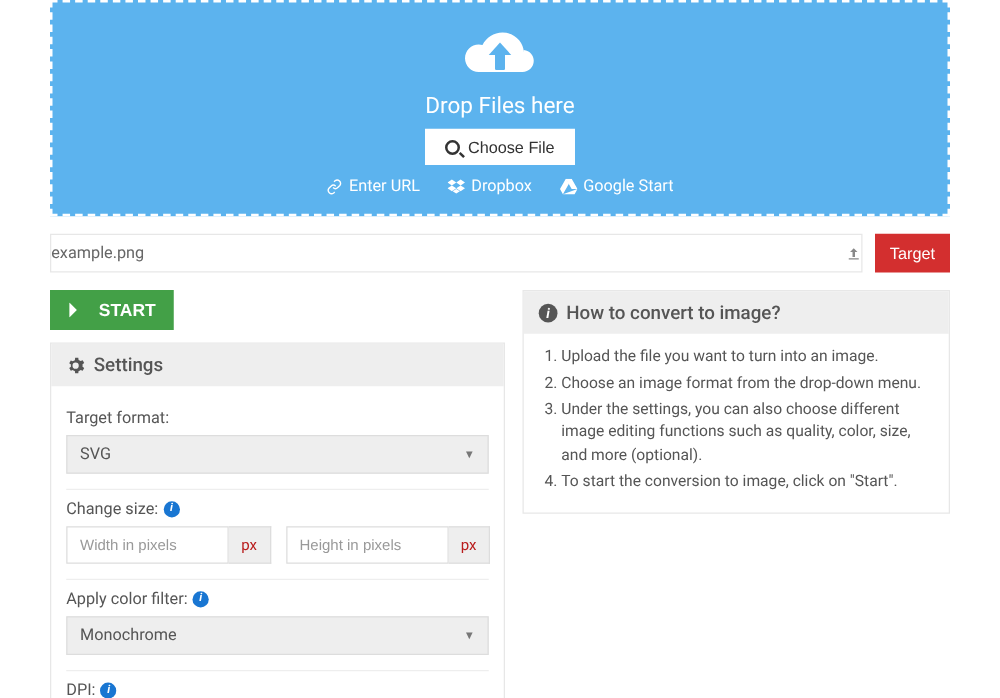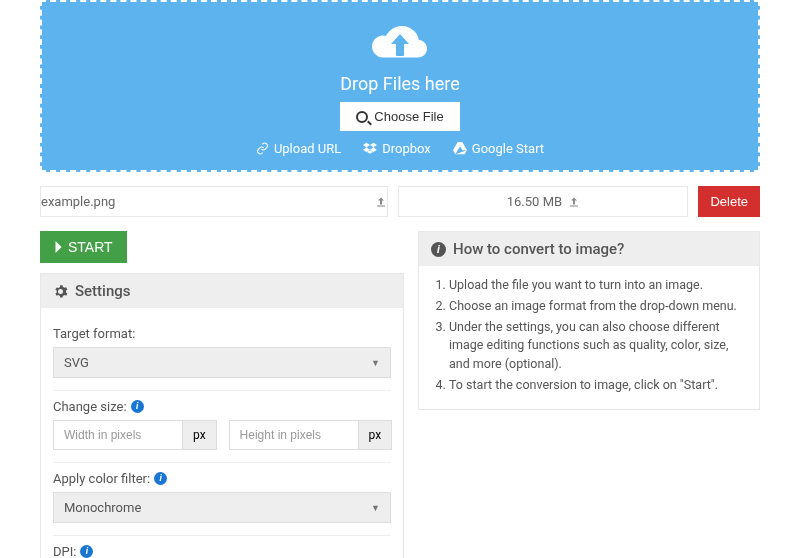--- a/index.html
+++ b/index.html
@@ -37,22 +37,22 @@
     color:#666; font-size:13px;
   }
   .delete-btn { background: #d32f2f; color: #fff; border: none; padding: 0 12px; font-size: 13px; cursor: pointer; }
 
   .two-col { display: flex; gap: 14px; align-items: flex-start; }
   .left-col { flex: 1; min-width: 0; }
   .right-col { width: 342px; flex-shrink: 0; }
 
   .start-btn {
     background: #43a047; color: #fff; border: none;
-    padding: 8px 14px; font-size: 14px; font-weight: 400;
-    display: inline-flex; align-items: center; gap: 5px; cursor: pointer;
+    padding: 8px 14px; font-size: 14px; font-weight: 700;
+    display: inline-flex; align-items: center; gap: 16px; cursor: pointer;
     margin-bottom: 10px;
   }
 
   .panel { border: 1px solid #e7e7e7; background:#fff; }
   .panel-header {
     background: #eeeeee; padding: 8px 12px; font-size: 15px; font-weight: 500;
     display:flex; align-items:center; gap:7px; color:#555;
   }
   .panel-body { padding: 10px 12px; }
 
@@ -70,21 +70,21 @@
 
   .size-row { display:flex; gap:12px; }
   .input-group { display:flex; }
   .txt-input {
     background: #fff; border: 1px solid #ddd; padding: 7px 10px;
     font-size: 12px; color:#555; width: 130px;
   }
   .txt-input::placeholder { color: #999; }
   .unit-addon {
     background: #eeeeee; border: 1px solid #ddd; border-left: none;
-    padding: 7px 10px; font-size: 12px; color:#000000;
+    padding: 7px 10px; font-size: 12px; color:#b91c1c;
   }
 
   .howto-list { padding: 10px 16px 12px 30px; font-size: 12.5px; color:#555; line-height:1.5; }
   .howto-list li { margin-bottom: 2px; }
 
   .mag-icon { display:inline-block; width:12px; height:12px; border:2px solid #333; border-radius:50%; position:relative; }
   .mag-icon::after { content:""; position:absolute; width:5px; height:2px; background:#333; transform:rotate(45deg); left:9px; top:9px; }
 </style>
 </head>
 <body>
@@ -102,21 +102,21 @@
     <div class="drop-label">Drop Files here</div>
     <button class="choose-btn">
       <span class="mag-icon"></span>
       <span>Choose File</span>
     </button>
     <div class="alt-row">
       <span class="alt-item">
         <svg width="13" height="13" viewBox="0 0 24 24" fill="#fff">
             <path d="M10 13a5 5 0 0 0 7 0l3-3a5 5 0 0 0-7-7l-1.5 1.5M14 11a5 5 0 0 0-7 0l-3 3a5 5 0 0 0 7 7l1.5-1.5" stroke="#fff" stroke-width="2" fill="none"></path>
           </svg>
-        <span>Upload URL</span>
+        <span>Enter URL</span>
       </span>
       <span class="alt-item">
         <svg width="14" height="13" viewBox="0 0 24 20" fill="#fff">
             <path d="M6 0 L12 4 L6 8 L0 4 Z M18 0 L24 4 L18 8 L12 4 Z M6 8 L12 12 L6 16 L0 12 Z M18 8 L24 12 L18 16 L12 12 Z M12 13 L17 16 L12 19 L7 16 Z"></path>
           </svg>
         <span>Dropbox</span>
       </span>
       <span class="alt-item">
         <svg width="14" height="13" viewBox="0 0 24 22" fill="#fff">
             <path d="M8 0 L16 0 L24 14 L16 14 Z M0 14 L8 0 L12 7 L4 21 Z M4 21 L24 14 L20 21 Z"></path>
@@ -126,27 +126,21 @@
     </div>
   </div>
 
   <div class="file-row">
     <div class="file-name">
       <span>example.png</span>
       <svg width="12" height="12" viewBox="0 0 24 24" fill="#888">
           <path d="M12 3 L18 9 L14 9 L14 17 L10 17 L10 9 L6 9 Z M4 19 H20 V21 H4 Z"></path>
         </svg>
     </div>
-    <div class="file-size">
-      <span>16.50 MB</span>
-      <svg width="12" height="12" viewBox="0 0 24 24" fill="#888">
-          <path d="M12 3 L18 9 L14 9 L14 17 L10 17 L10 9 L6 9 Z M4 19 H20 V21 H4 Z"></path>
-        </svg>
-    </div>
-    <button class="delete-btn"><span>Delete</span></button>
+    <button class="delete-btn"><span>Target</span></button>
   </div>
 
   <div class="two-col">
 
     <div class="left-col">
       <button class="start-btn">
         <svg width="9" height="12" viewBox="0 0 8 12" fill="#fff">
             <path d="M1 0 L7 6 L1 12 Z"></path>
           </svg>
         <span>START</span>

